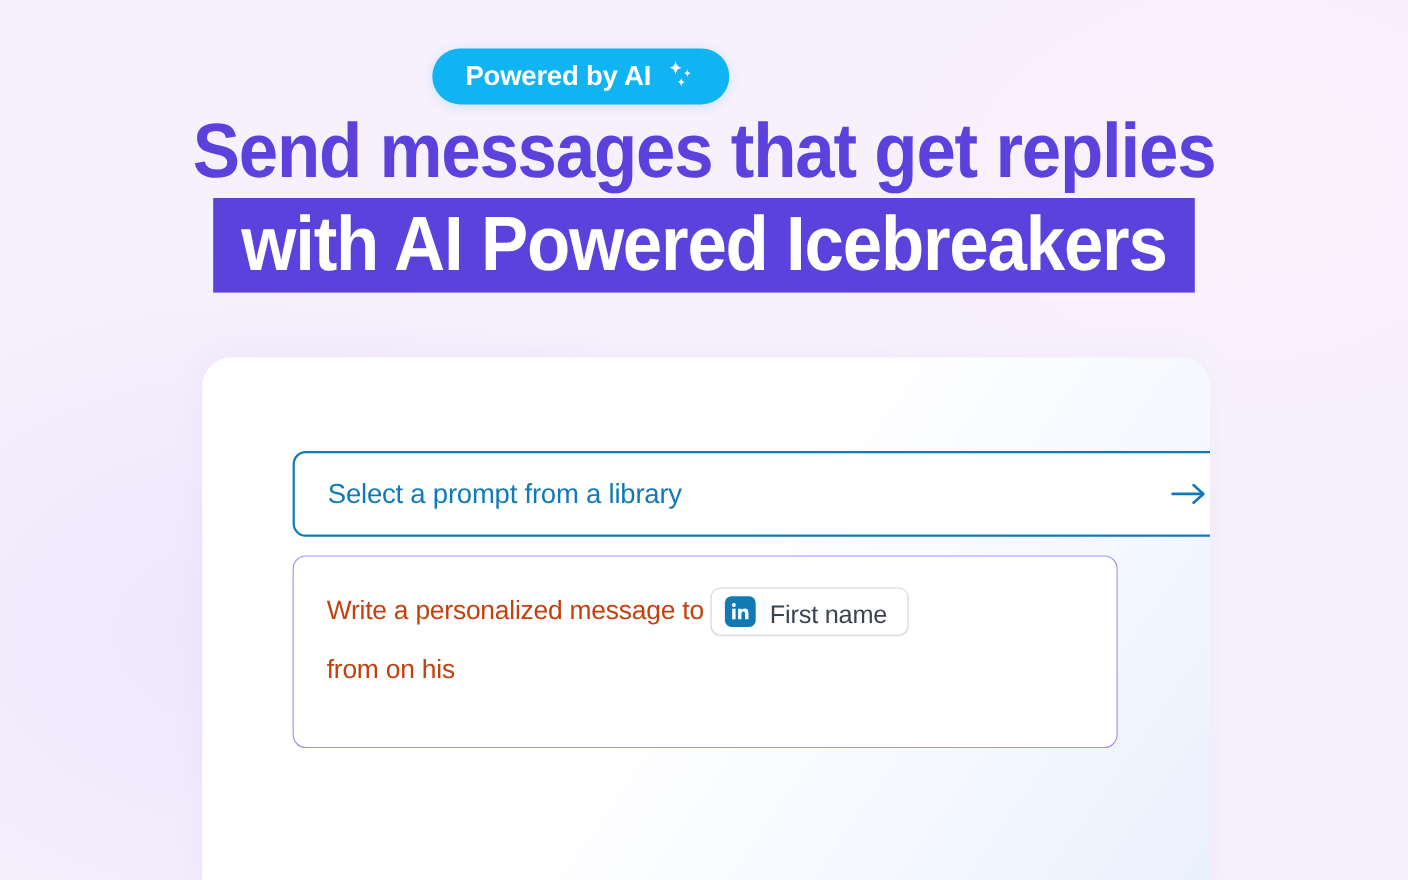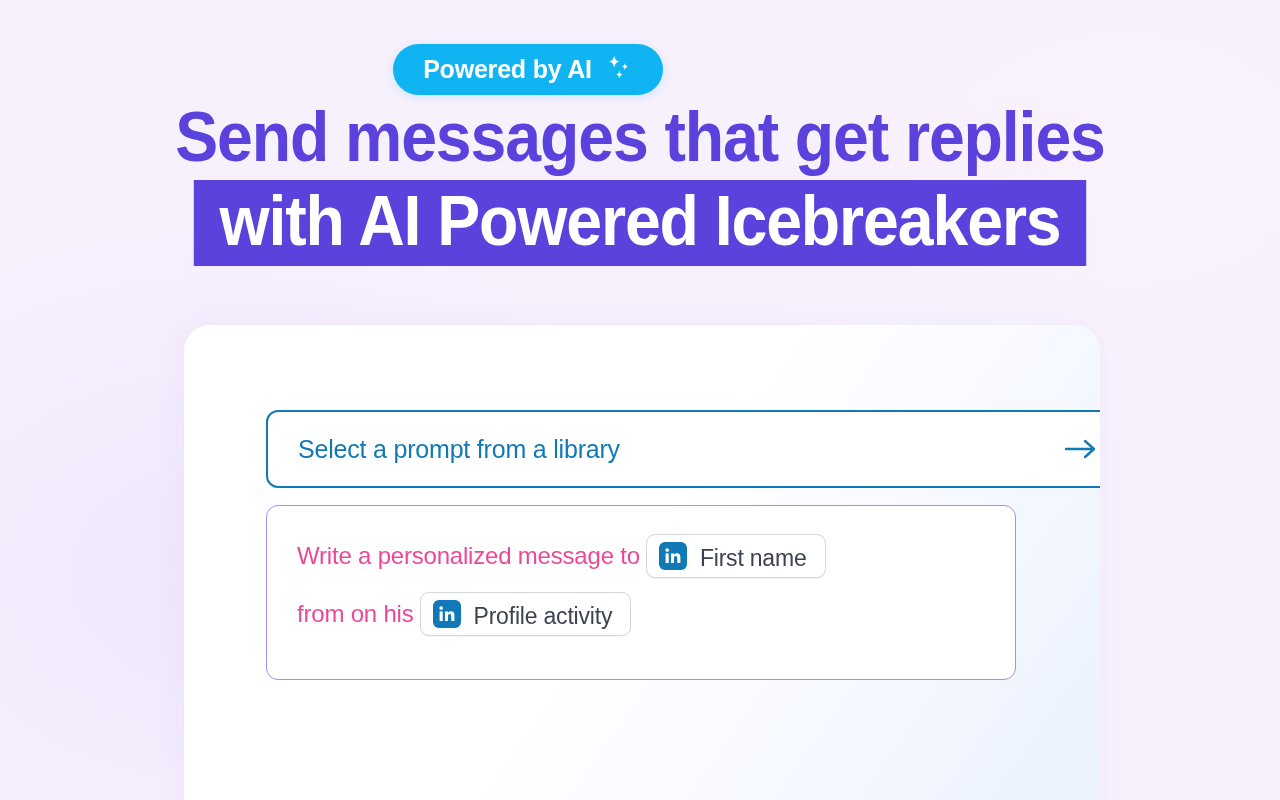--- a/index.html
+++ b/index.html
@@ -154,21 +154,21 @@
   .prompt-line {
     display: flex;
     align-items: center;
     flex-wrap: wrap;
     gap: 0;
     margin-bottom: 14px;
   }
 
   .prompt-text {
     font-size: 24px;
-    color: #ec4899;
+    color: #c2410c;
     letter-spacing: -0.2px;
     line-height: 34px;
     white-space: pre;
   }
 
   .token {
     display: inline-flex;
     align-items: flex-end;
     gap: 13px;
     border: 1.4px solid #d4d6da;
@@ -250,28 +250,18 @@
               <circle cx="3.15" cy="3.0" r="1.85" fill="#ffffff"></circle>
               <path fill="#ffffff" d="M7.0 6.4 h3.0 v1.35 c0.55 -0.95 1.65 -1.6 3.0 -1.6 c2.2 0 3.4 1.35 3.4 4.0 V16 h-3.1 v-5.1 c0 -1.3 -0.5 -2.0 -1.6 -2.0 c-1.15 0 -1.7 0.8 -1.7 2.1 V16 H7.0 Z"></path>
             </svg>
           </span>
           <span class="token-label">First name</span>
         </span>
       </div>
 
       <div class="prompt-line">
         <span class="prompt-text">from on his</span>
-        <span class="token">
-          <span class="li-icon">
-            <svg viewBox="0 0 18 18" xmlns="http://www.w3.org/2000/svg" aria-hidden="true">
-              <rect x="1.6" y="6.4" width="3.1" height="9.6" fill="#ffffff"></rect>
-              <circle cx="3.15" cy="3.0" r="1.85" fill="#ffffff"></circle>
-              <path fill="#ffffff" d="M7.0 6.4 h3.0 v1.35 c0.55 -0.95 1.65 -1.6 3.0 -1.6 c2.2 0 3.4 1.35 3.4 4.0 V16 h-3.1 v-5.1 c0 -1.3 -0.5 -2.0 -1.6 -2.0 c-1.15 0 -1.7 0.8 -1.7 2.1 V16 H7.0 Z"></path>
-            </svg>
-          </span>
-          <span class="token-label">Profile activity</span>
-        </span>
       </div>
 
     </div>
   </div>
 
 </div>
 
 </body></html>

